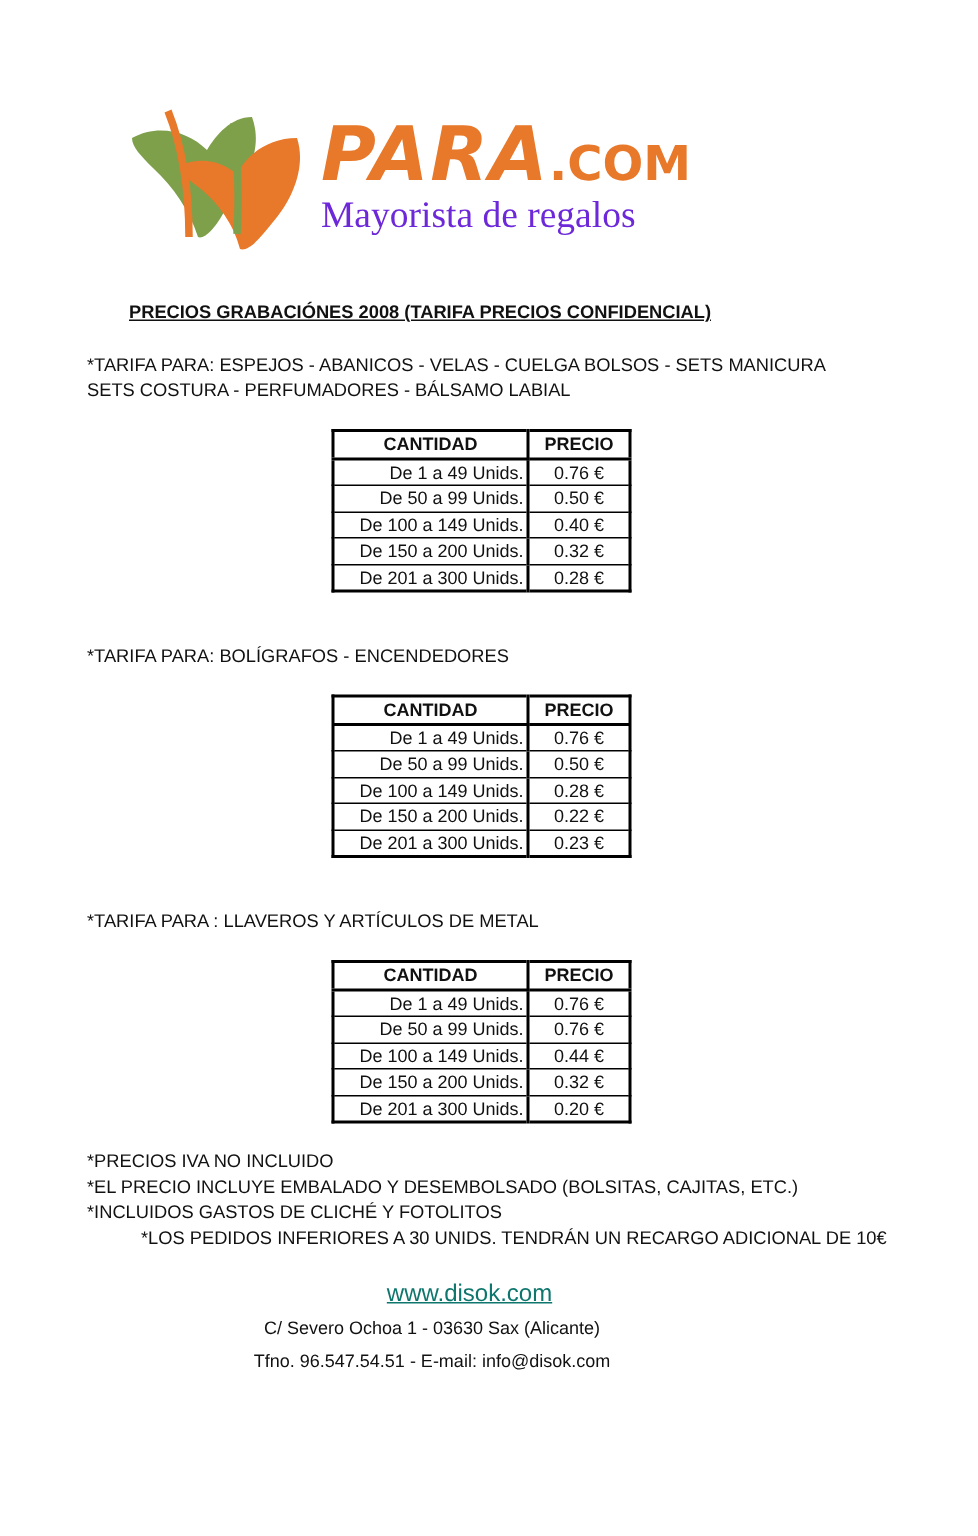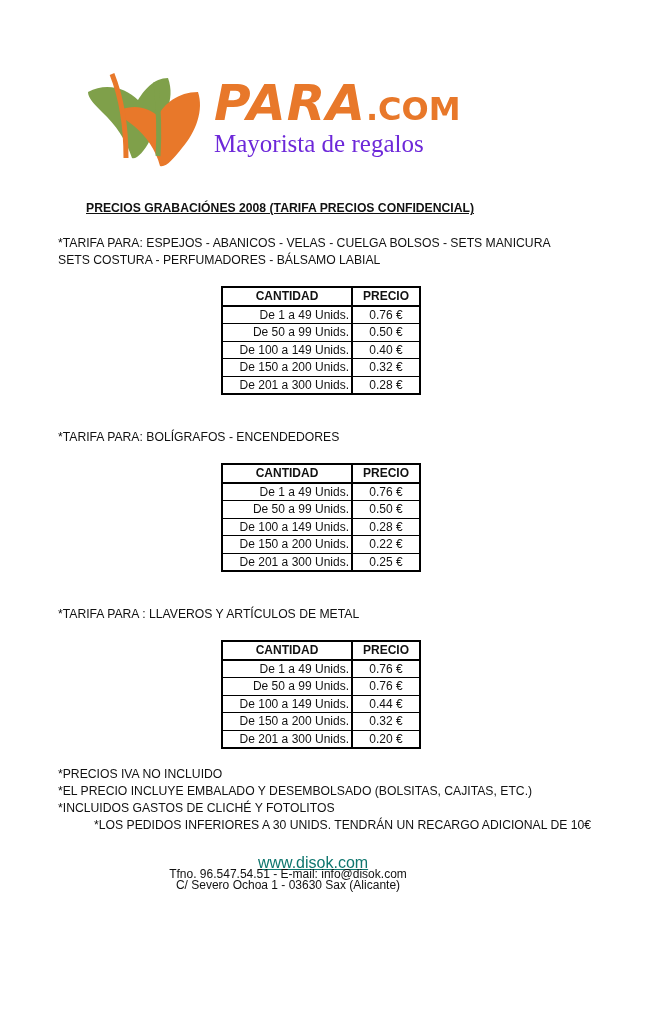--- a/index.html
+++ b/index.html
@@ -90,21 +90,21 @@
   <tr>
         <td class="q">De 100 a 149 Unids.</td>
         <td class="p">0.28 €</td>
       </tr>
   <tr>
         <td class="q">De 150 a 200 Unids.</td>
         <td class="p">0.22 €</td>
       </tr>
   <tr>
         <td class="q">De 201 a 300 Unids.</td>
-        <td class="p">0.25 €</td>
+        <td class="p">0.23 €</td>
       </tr>
 </tbody>
   </table>
 
 <div class="txt" style="top:607px;">*TARIFA PARA : LLAVEROS Y ARTÍCULOS DE METAL</div>
 <table class="price" style="top:640px;">
   <tbody>
       <tr>
     <th class="q">CANTIDAD</th>
     <th class="p">PRECIO</th>
@@ -132,13 +132,13 @@
 </tbody>
   </table>
 
 <div class="txt" style="top:767px;">*PRECIOS IVA NO INCLUIDO</div>
 <div class="txt" style="top:784px;">*EL PRECIO INCLUYE EMBALADO Y DESEMBOLSADO (BOLSITAS, CAJITAS, ETC.)</div>
 <div class="txt" style="top:801px;">*INCLUIDOS GASTOS DE CLICHÉ Y FOTOLITOS</div>
 <div class="txt" style="top:818px;margin-left:36px;">*LOS PEDIDOS INFERIORES A 30 UNIDS. TENDRÁN UN RECARGO ADICIONAL DE 10€</div>
 
 <div class="footer web">www.disok.com</div>
 <div class="footer addr" style="top:878px;">C/ Severo Ochoa 1 - 03630 Sax (Alicante)</div>
-<div class="footer addr" style="top:867px;">Tfno. 96.547.54.51 - E-mail: info@disok.com</div>
+<div class="footer addr" style="top:900px;">Tfno. 96.547.54.51 - E-mail: info@disok.com</div>
 
 </body></html>

